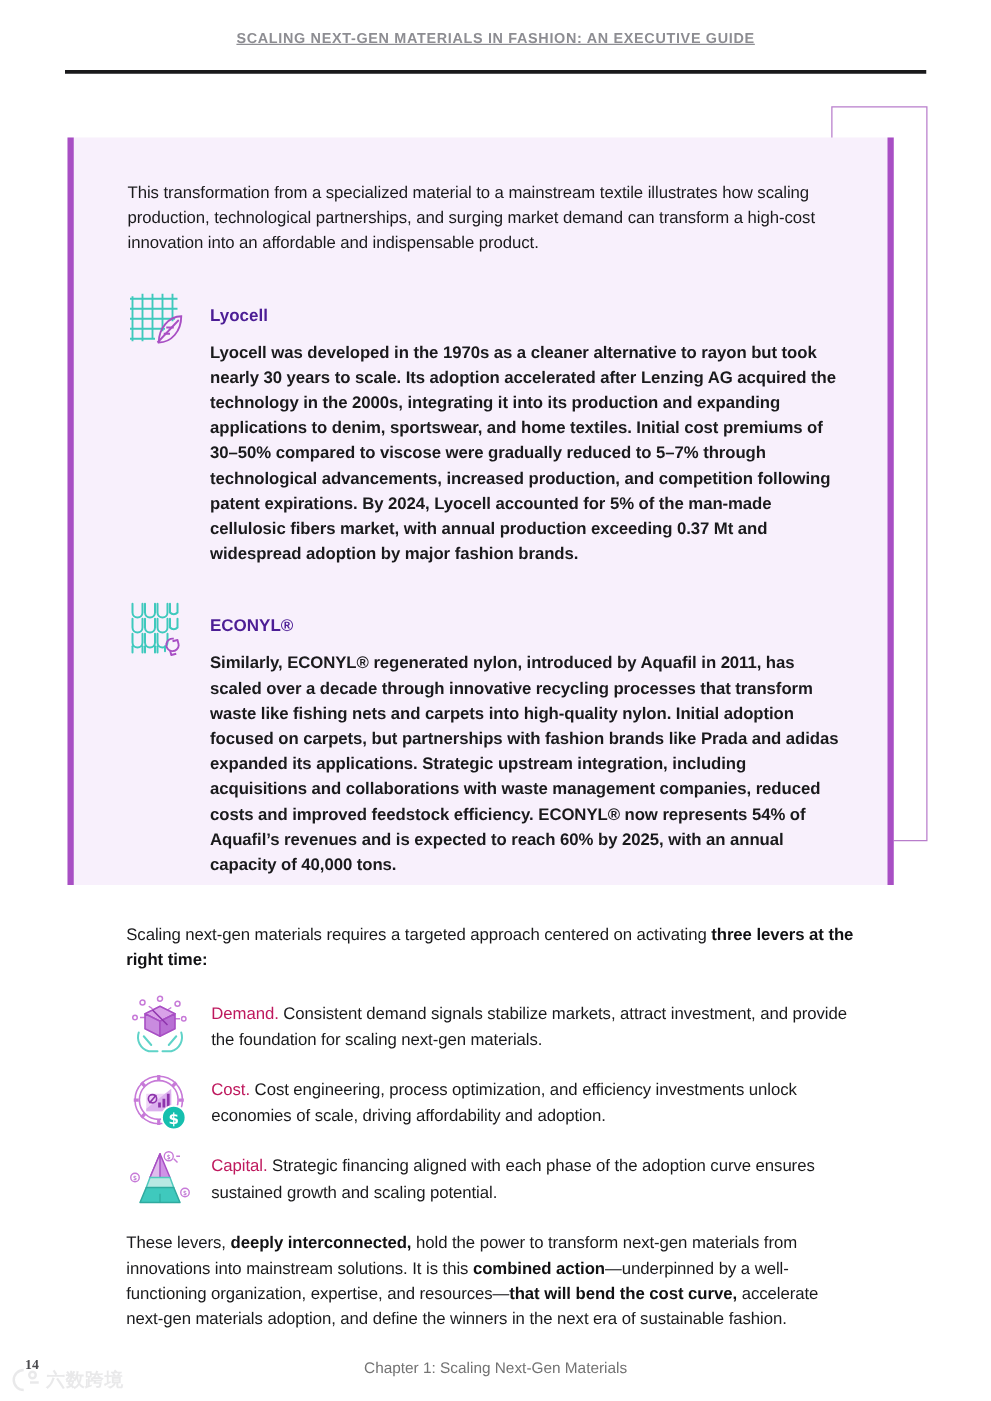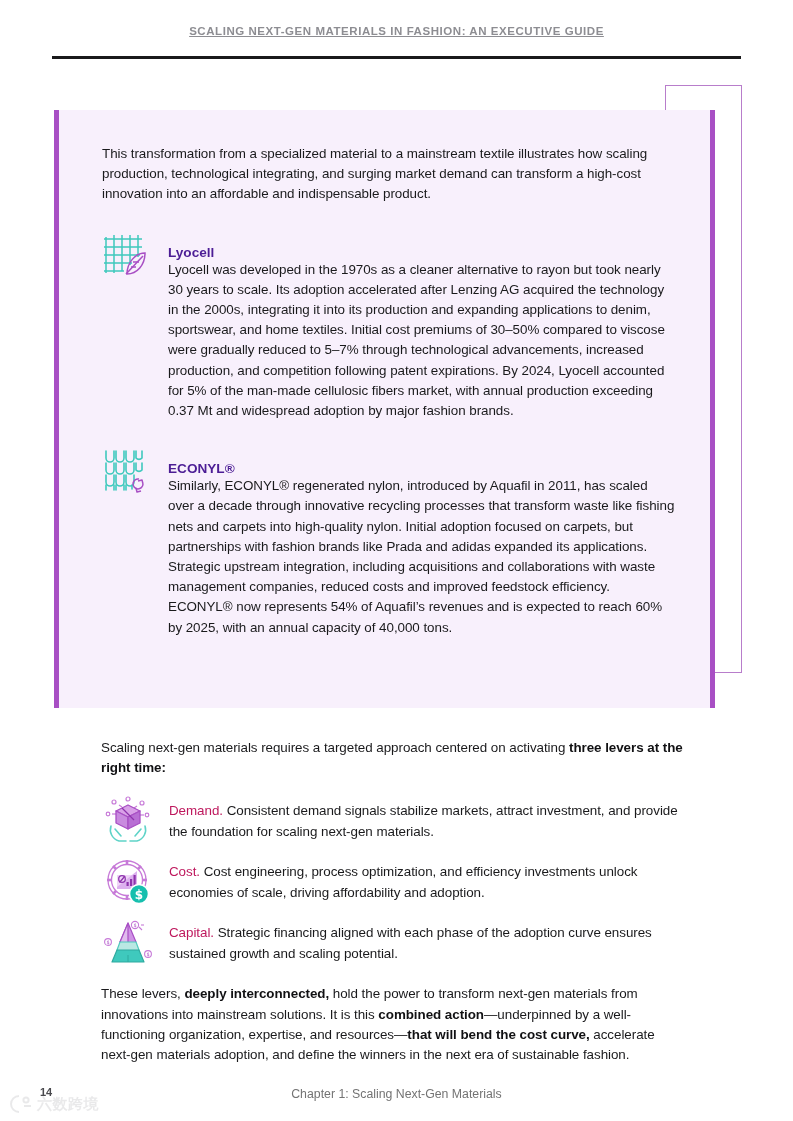--- a/index.html
+++ b/index.html
@@ -114,21 +114,23 @@
   }
   .material-title {
     margin-left: 66px;
     font-size: 13.6px;
     font-weight: bold;
     color: #4c1d95;
     padding-top: 14px;
   }
   .material-body {
     margin-left: 66px;
+    margin-top: 12px;
     width: 508px;
+    font-weight: bold;
   }
 
   
   .lower {
     position: absolute;
     left: 101px;
     top: 738px;
     width: 580px;
   }
   .intro-para {
@@ -169,25 +171,26 @@
     position: absolute;
     left: 0;
     top: 1087px;
     width: 793px;
     text-align: center;
     font-size: 12.3px;
     color: #737373;
   }
   .page-number {
     position: absolute;
-    left: 40px;
+    left: 20px;
     top: 1086px;
     font-size: 11px;
     font-weight: bold;
     color: #4a4a4e;
+    font-family: Liberation Serif, serif;
   }
   .watermark {
     position: absolute;
     left: 8px;
     top: 1089px;
     width: 110px;
     height: 30px;
     opacity: 0.30;
     display: flex;
     align-items: center;
@@ -210,21 +213,21 @@
   <div class="header-rule"></div>
 
   <div class="outline-box"></div>
 
   <div class="callout">
     <div class="callout-bar-left"></div>
     <div class="callout-bar-right"></div>
 
     <div class="callout-inner">
 
-      <div class="body-text lead-para">This transformation from a specialized material to a mainstream textile illustrates how scaling production, technological integrating, and surging market demand can transform a high-cost innovation into an affordable and indispensable product.</div>
+      <div class="body-text lead-para">This transformation from a specialized material to a mainstream textile illustrates how scaling production, technological partnerships, and surging market demand can transform a high-cost innovation into an affordable and indispensable product.</div>
 
       <div class="material-block">
         <div class="material-icon">
           <svg width="48" height="48" viewBox="0 0 48 48" aria-hidden="true">
             <g stroke="#3fc9bd" stroke-width="1.5" fill="none">
               <line x1="4" y1="6" x2="4" y2="42"></line>
               <line x1="12" y1="4" x2="12" y2="42"></line>
               <line x1="20" y1="4" x2="20" y2="40"></line>
               <line x1="28" y1="4" x2="28" y2="34"></line>
               <line x1="36" y1="4" x2="36" y2="26"></line>

